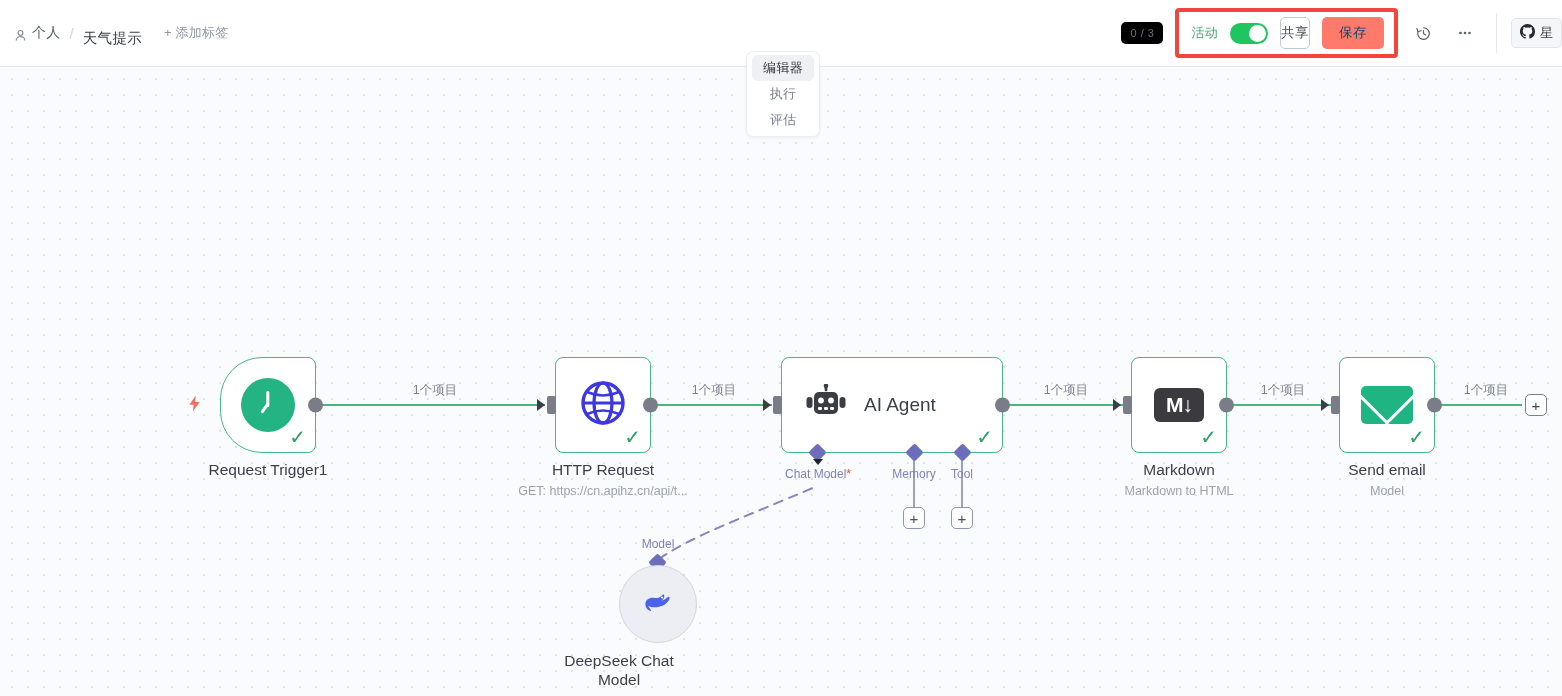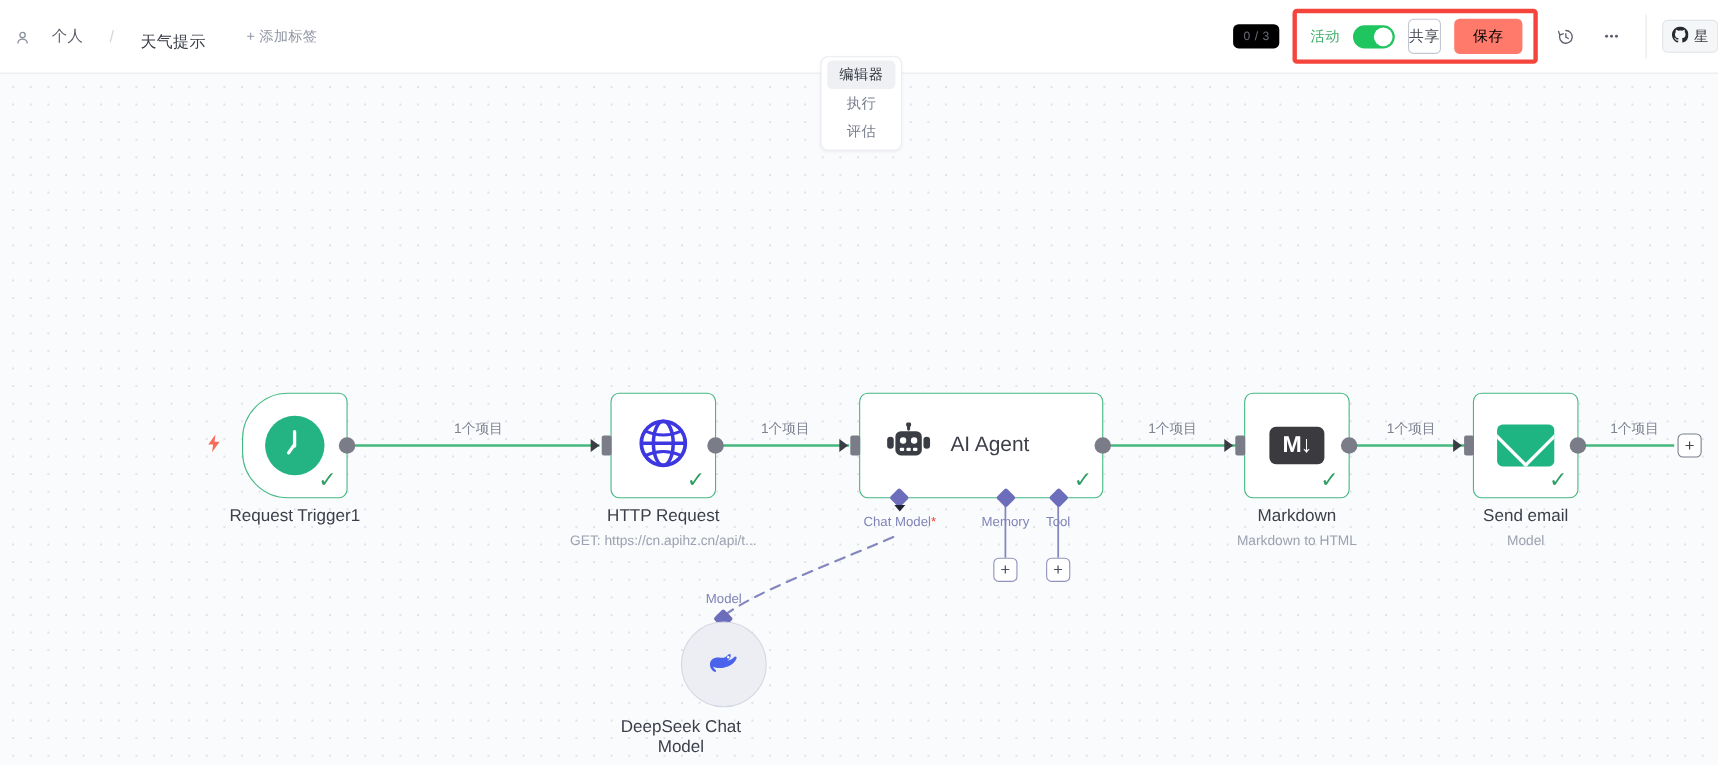--- a/index.html
+++ b/index.html
@@ -13,21 +13,21 @@
 
   
   .header {
     position: absolute; top: 0; left: 0; width: 1562px; height: 67px;
     background: #ffffff;
     border-bottom: 1px solid #e6e8ec;
     display: flex; align-items: center;
     z-index: 40;
   }
   .hdr-left {
-    display: flex; align-items: center; gap: 15px;
+    display: flex; align-items: center; gap: 0px;
     padding-left: 14px; height: 100%;
   }
   .person-icon { width: 13px; height: 13px; margin-right: 5px; position: relative; top: 1px; flex: none; }
   .bc-personal {
     font-size: 14px; color: #5a5d6a; letter-spacing: .3px;
   }
   .bc-sep { color: #d3d6de; font-size: 15px; margin: 0 9px; }
   .bc-title { font-size: 14.5px; color: #3a3d47; letter-spacing: .3px; margin-top: 11px; }
   .add-tag {
     margin-left: 22px; font-size: 13px; color: #9096a3; letter-spacing: .2px;
@@ -62,21 +62,21 @@
   .toggle .knob {
     position: absolute; top: 2px; right: 2px;
     width: 17px; height: 17px; border-radius: 50%; background: #fff;
   }
   .btn-share {
     border: 1px solid #c3c7d1; background: #fff; color: #4b4e58;
     font-size: 13.5px; border-radius: 5px; padding: 6px 0;
     font-family: inherit; cursor: pointer; letter-spacing: .5px;
   }
   .btn-save {
-    border: none; background: #ff7a6b; color: #000000;
+    border: none; background: #ff7a6b; color: #0c4a6e;
     font-size: 13.5px; border-radius: 5px; padding: 7px 17px;
     font-family: inherit; cursor: pointer; letter-spacing: .5px;
   }
   .icon-btn {
     width: 30px; height: 30px; display: flex; align-items: center; justify-content: center;
     cursor: pointer; color: #5c606c;
   }
   .hdr-gap-1 { width: 10px; }
   .hdr-gap-2 { width: 12px; }
   .hdr-divider {

